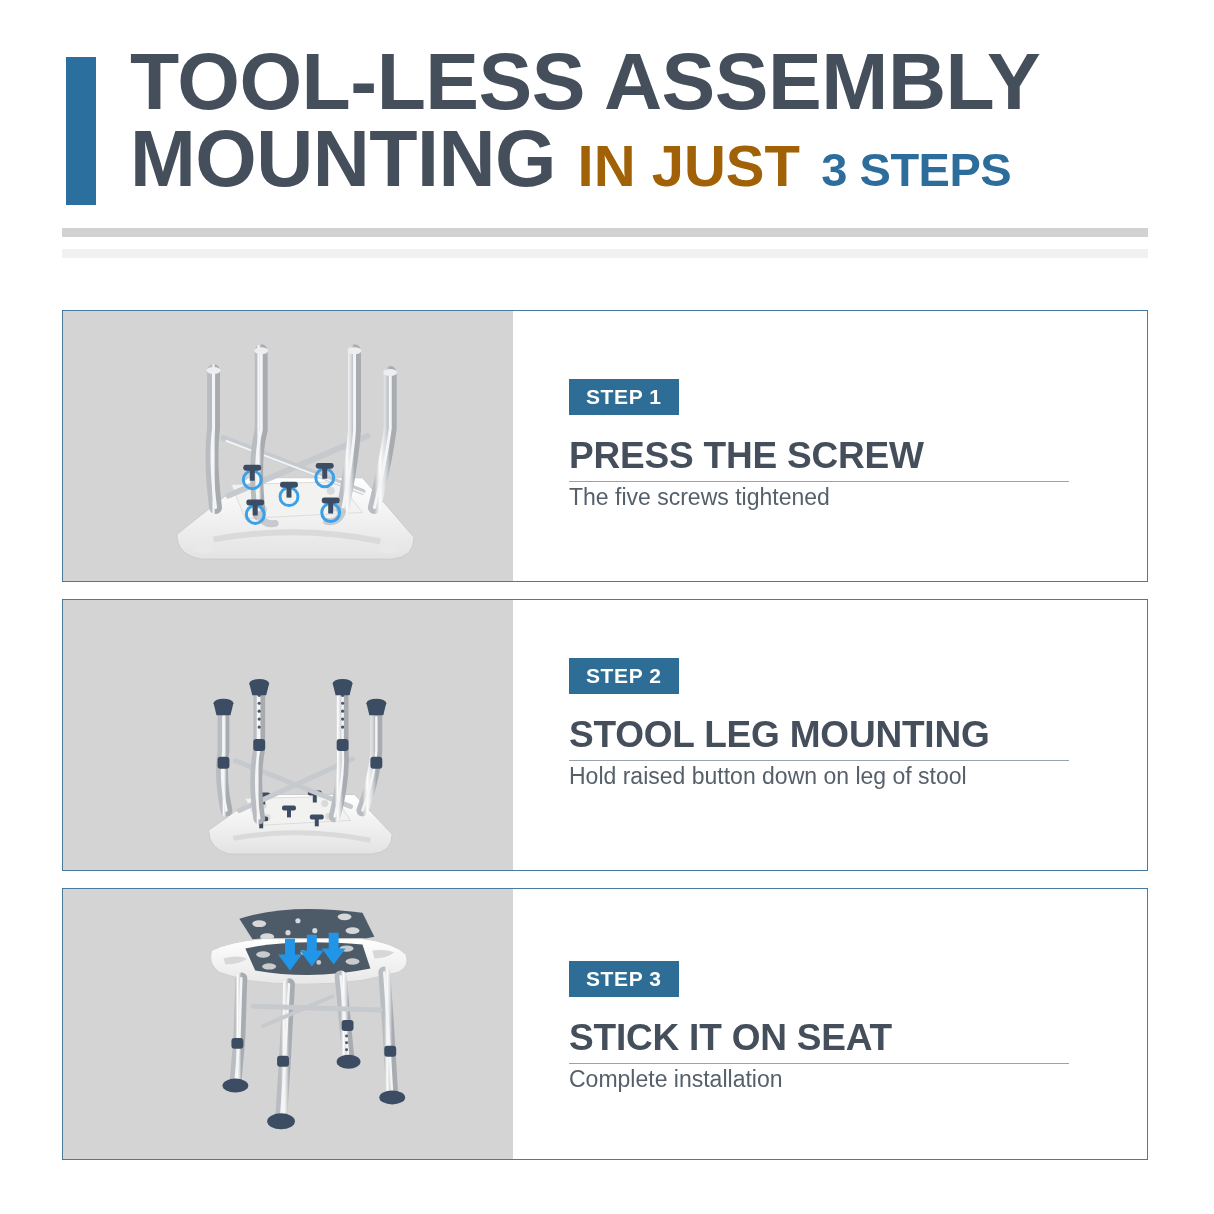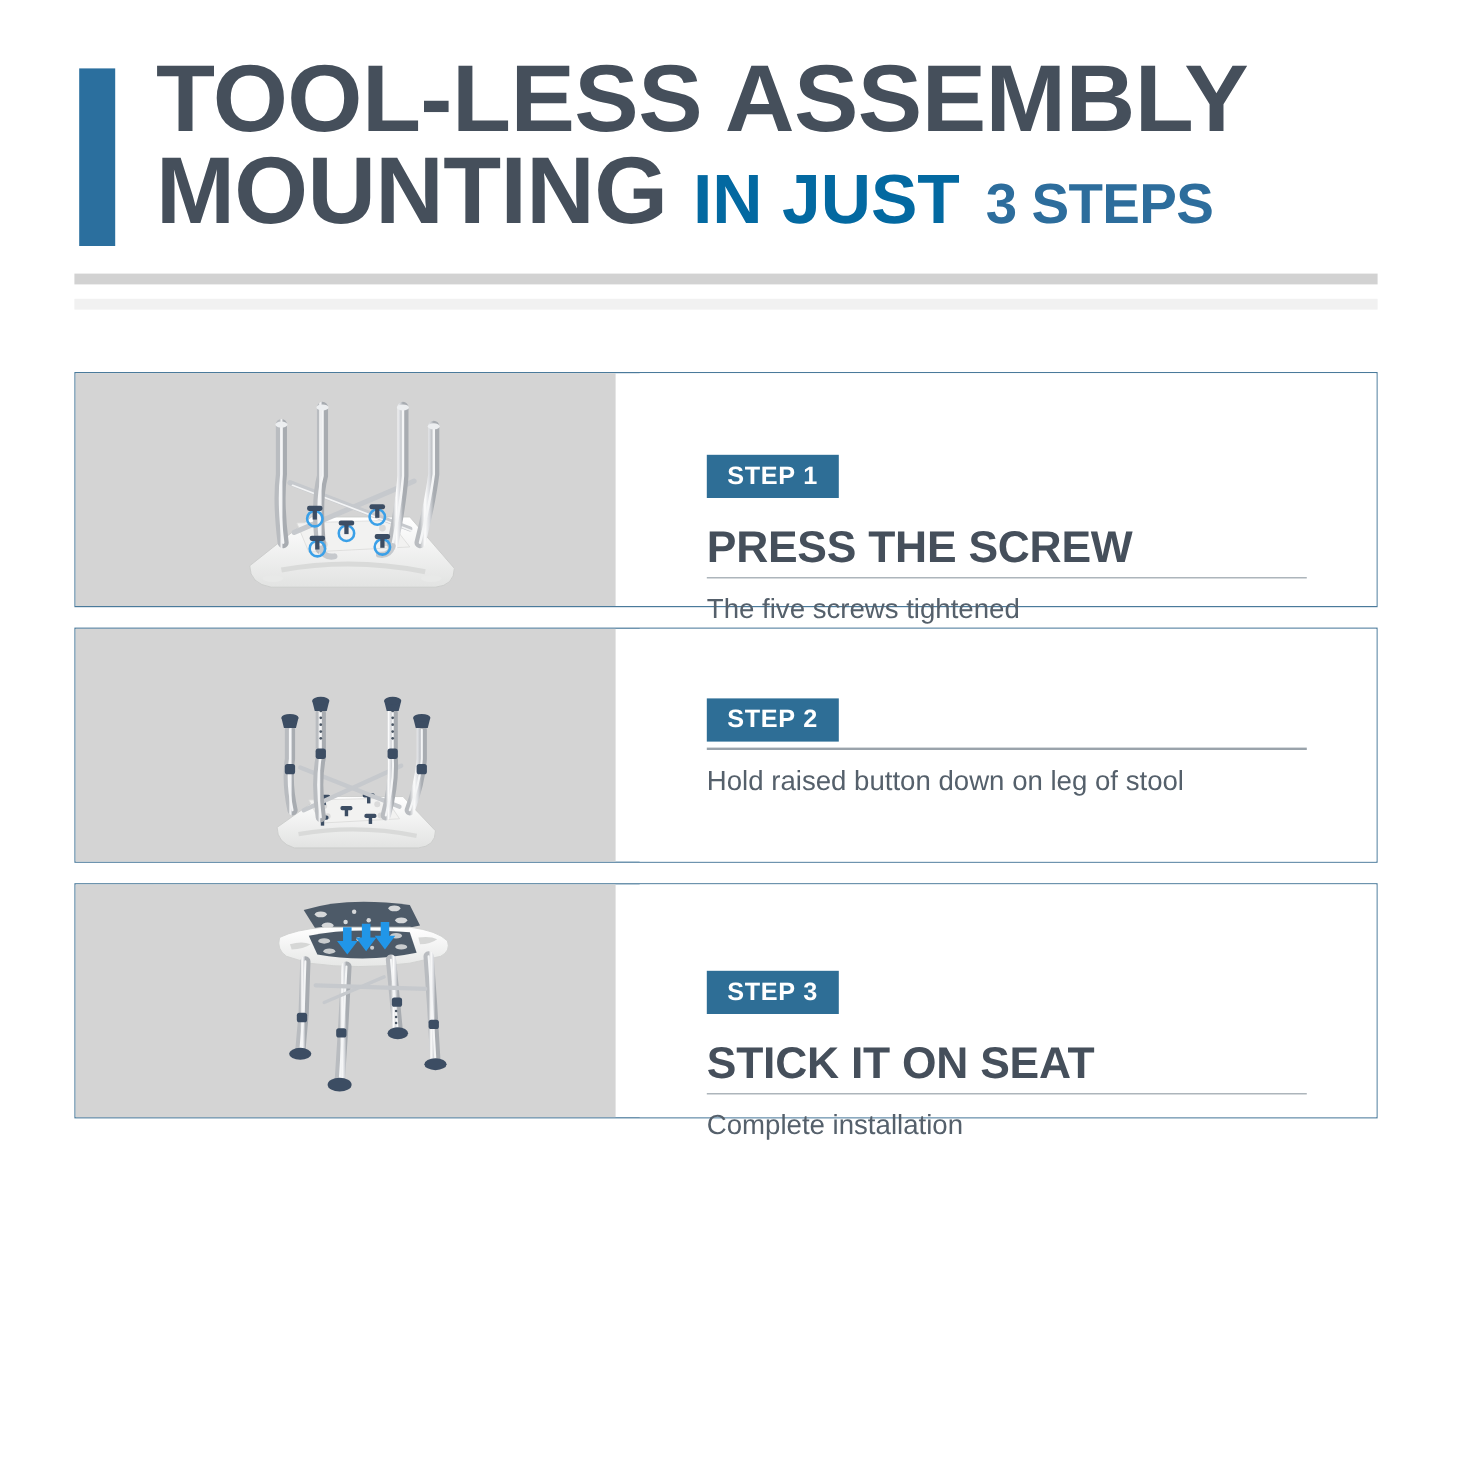--- a/index.html
+++ b/index.html
@@ -53,21 +53,21 @@
   }
 
   .title-line-2 {
     font-size: 79px;
     margin-top: 4px;
   }
 
   .title-small {
     font-size: 58px;
     font-weight: bold;
-    color: #0369a1;
+    color: #a16207;
     letter-spacing: 0px;
   }
 
   .title-accent {
     font-size: 47px;
     font-weight: bold;
     color: #2d6d9c;
   }
 
   .rule-thick {
@@ -93,25 +93,24 @@
     position: absolute;
     left: 0;
     top: 310px;
     width: 1214px;
   }
 
   .card {
     position: relative;
     margin: 0 0 17px 62px;
     width: 1086px;
-    height: 196px;
+    height: 272px;
     display: flex;
     border: 1.5px solid #4a7a9b;
     background: #ffffff;
-    gap: 20px;
   }
 
   .card-media {
     width: 450px;
     height: 100%;
     background: #d4d4d4;
     position: relative;
     overflow: hidden;
     flex: 0 0 450px;
   }
@@ -147,21 +146,20 @@
   }
 
   .step-rule {
     margin-top: 5px;
     width: 500px;
     height: 1.5px;
     background: #9aa3ab;
   }
 
   .step-desc {
-    margin-top: 10px;
     font-size: 23px;
     color: #55606b;
     line-height: 1.32;
     max-width: 470px;
     font-weight: normal;
   }
 
   
   .card.c1 .card-body { padding-top: 68px; }
   .card.c2 .card-body { padding-top: 58px; }
@@ -366,20 +364,21 @@
           <ellipse cx="160" cy="104" rx="10" ry="4.5"></ellipse>
           <path d="M270 84 L290 84 L287 96 L273 96 Z"></path>
           <ellipse cx="280" cy="84" rx="10" ry="4.5"></ellipse>
           <path d="M304 104 L324 104 L321 116 L307 116 Z"></path>
           <ellipse cx="314" cy="104" rx="10" ry="4.5"></ellipse>
         </g>
       </svg>
     </div>
     <div class="card-body">
       <span class="step-badge">STEP 2</span>
+      <div class="step-title">STOOL LEG MOUNTING</div>
       <div class="step-rule"></div>
       <div class="step-desc">Hold raised button down on leg of stool</div>
     </div>
   </div>
 
   <div class="card c3">
     <div class="card-media">
       <svg viewBox="0 0 450 272" xmlns="http://www.w3.org/2000/svg">
         <defs>
           <linearGradient id="tube3" x1="0" y1="0" x2="1" y2="0">

